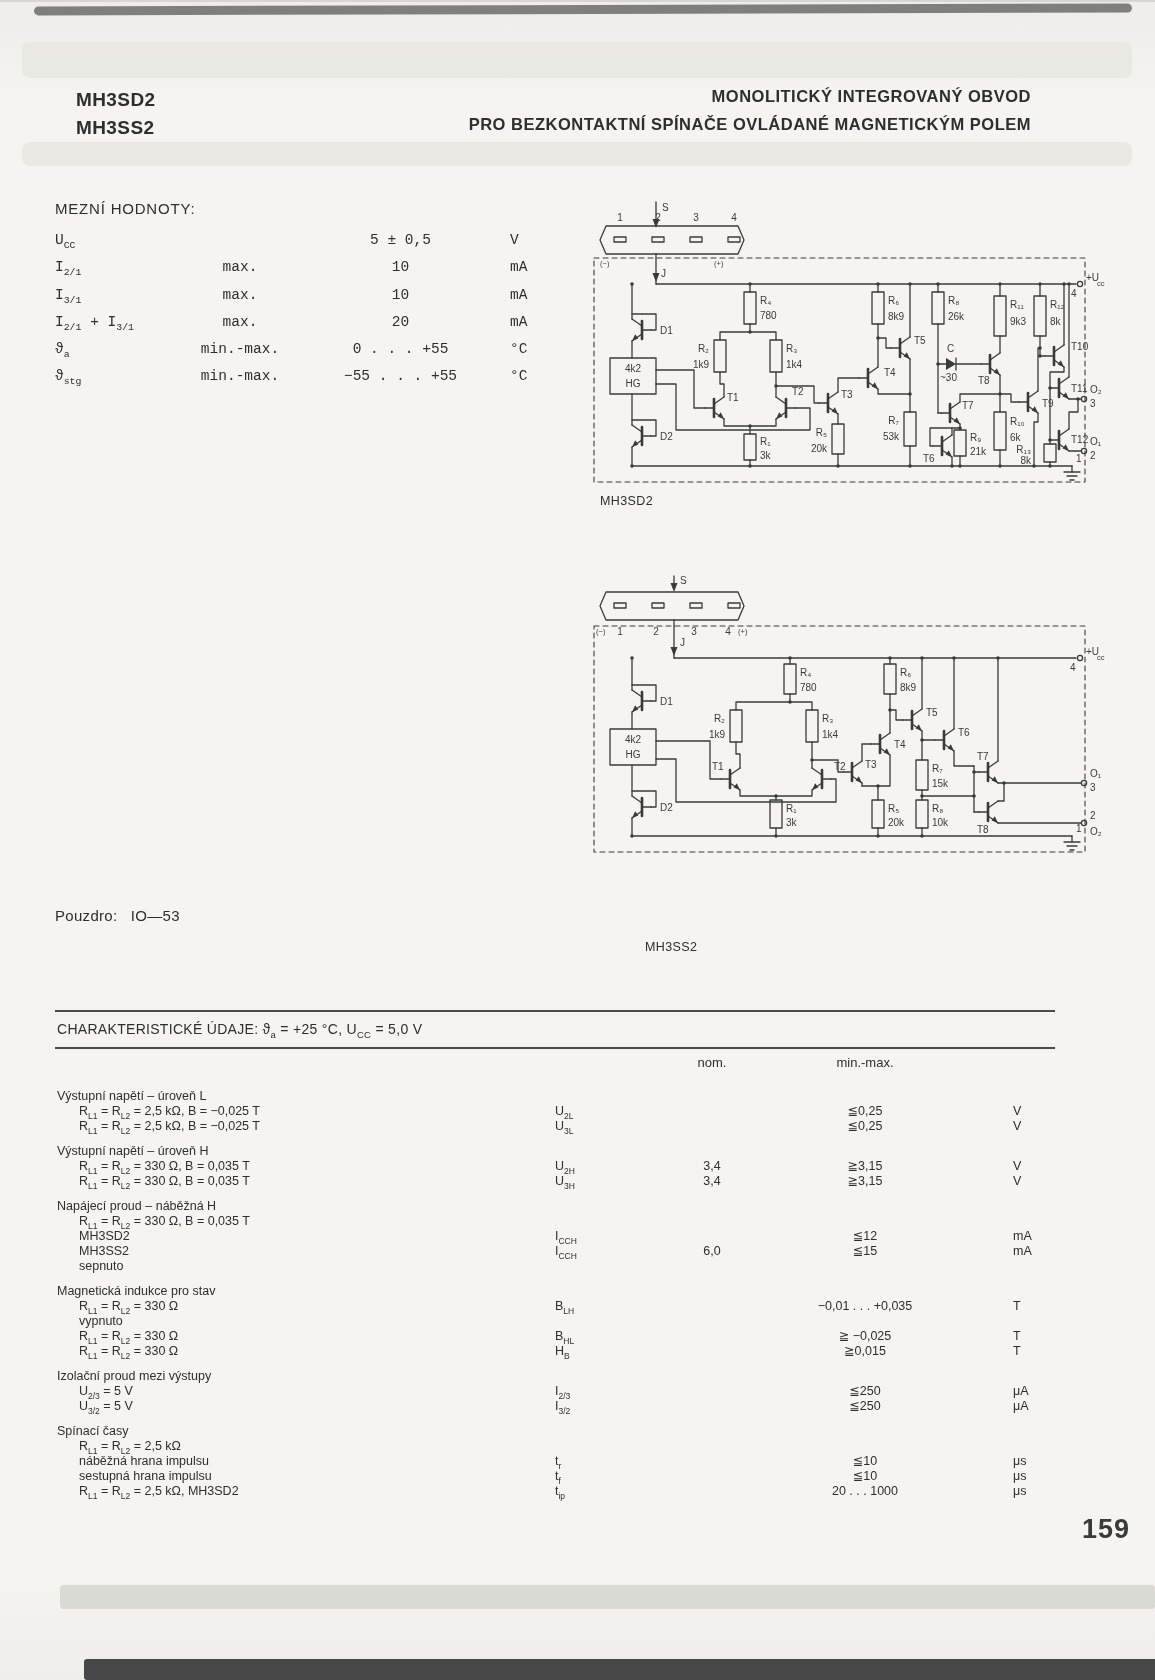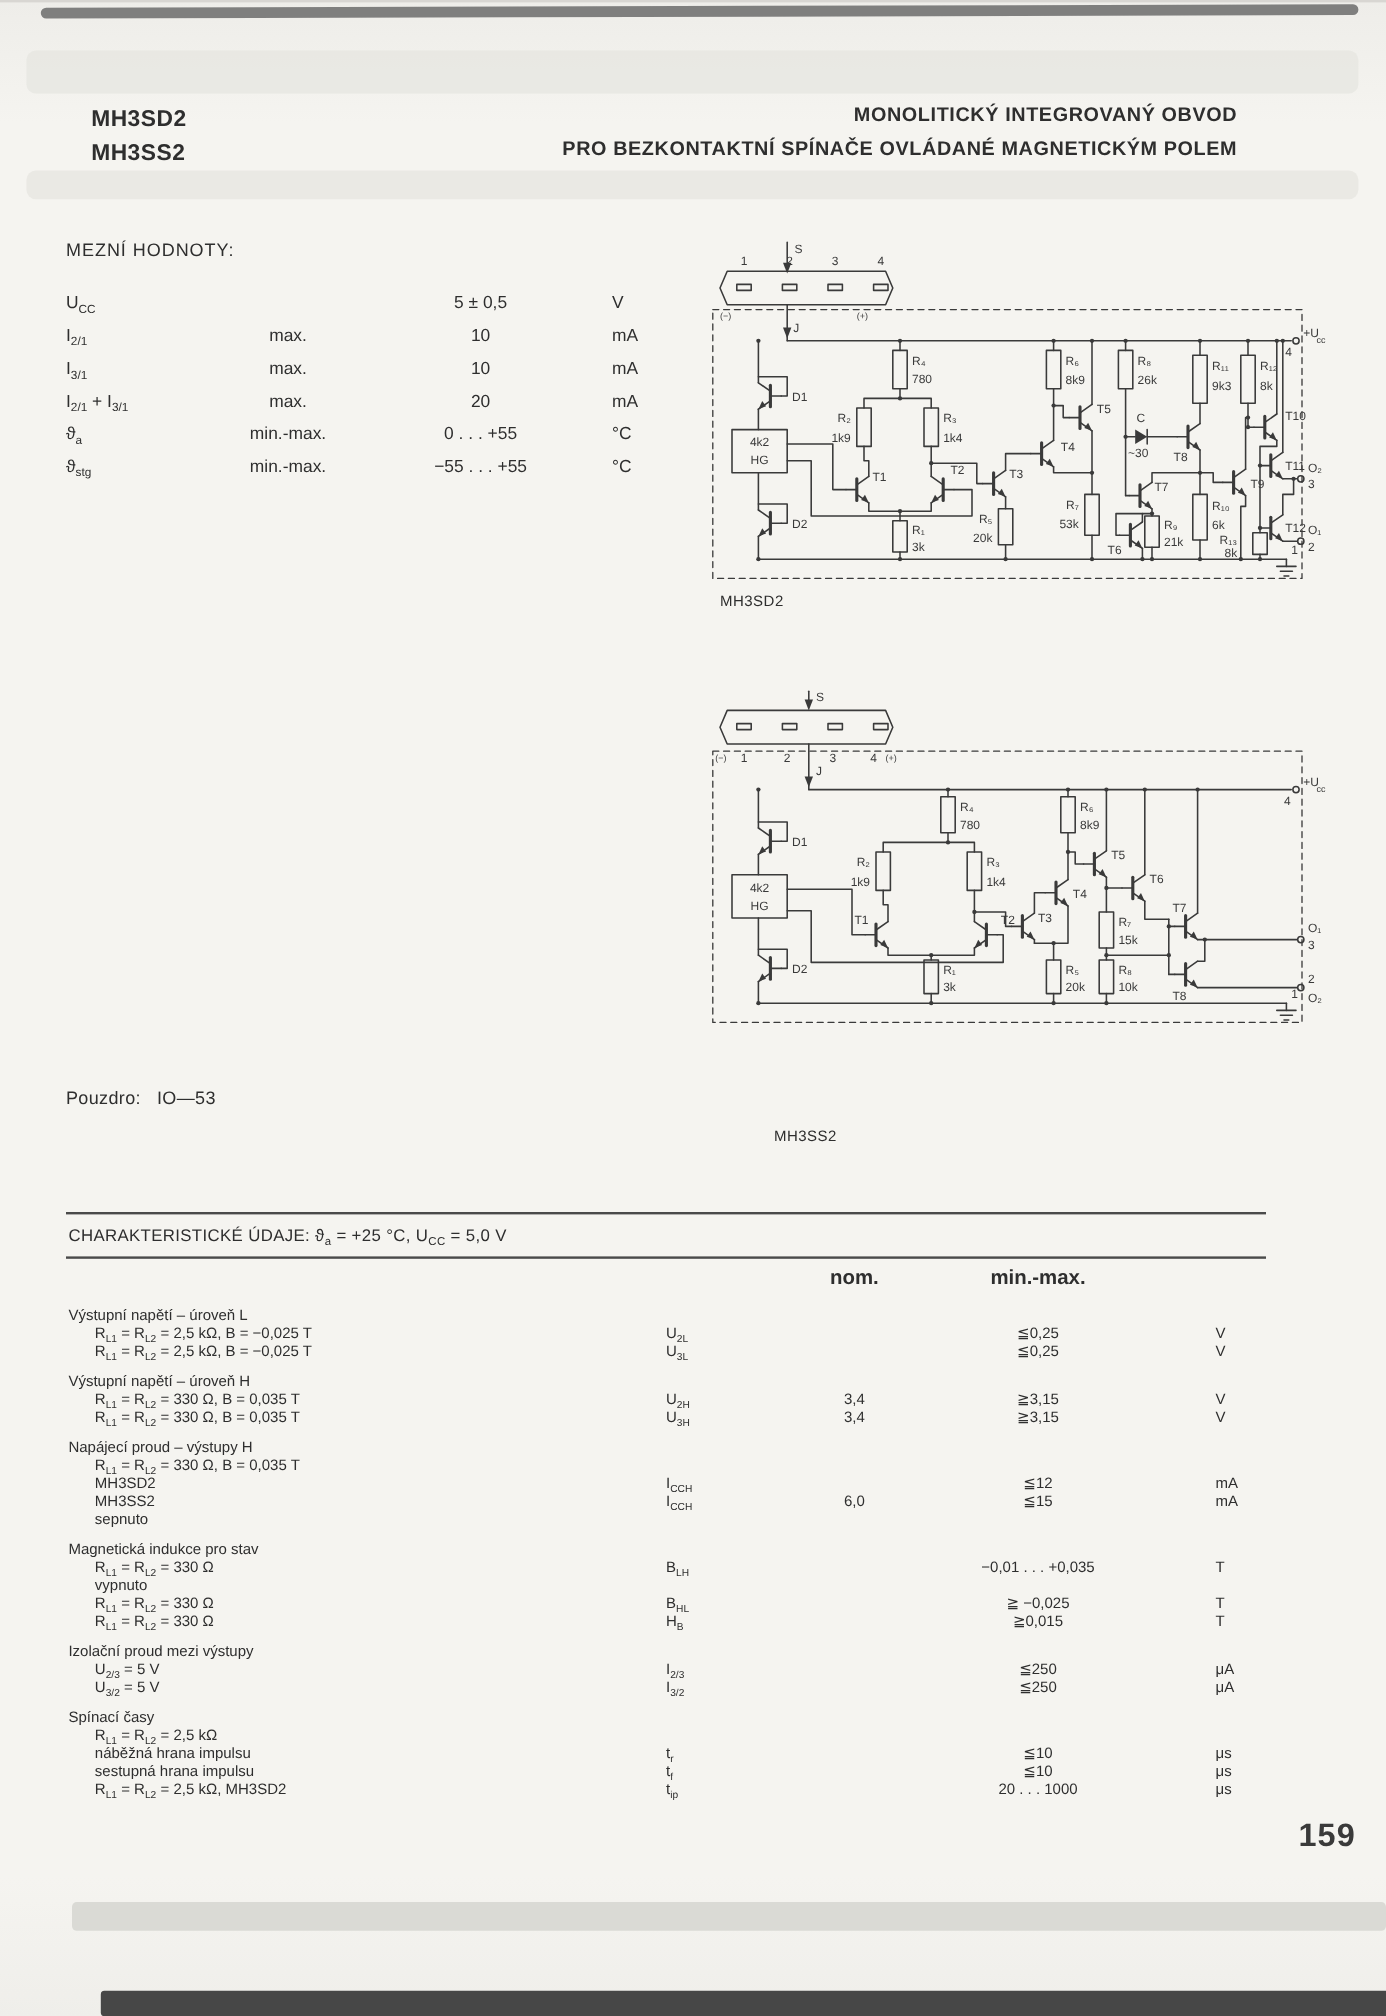--- a/index.html
+++ b/index.html
@@ -11,21 +11,21 @@
   .streak-top{left:34px;top:3px;width:1098px;height:9px;background:#6b6b6b;border-radius:5px;transform:rotate(-.15deg);opacity:.85;}
   .wash1{left:22px;top:40px;width:1110px;height:36px;background:#e6e5e0;opacity:.75;border-radius:8px;}
   .wash2{left:22px;top:140px;width:1110px;height:24px;background:#e7e6e1;opacity:.8;border-radius:8px;}
   .band-bottom{left:60px;top:1583px;width:1095px;height:24px;background:#dadad5;border-radius:4px;}
   .bar-bottom{left:84px;top:1657px;width:1071px;height:21px;background:#474747;border-radius:3px 0 0 3px;}
   
   .hdr-part{left:76px;top:84px;font-weight:700;font-size:19px;line-height:28px;letter-spacing:.4px;}
   .hdr-title{right:124px;top:80px;font-weight:700;font-size:16.5px;line-height:28px;letter-spacing:.5px;text-align:right;}
   
   .limits-title{left:55px;top:198px;font-size:15px;letter-spacing:.8px;}
-  .limits{left:55px;top:243px;width:540px;}
+  .limits{left:55px;top:230px;width:540px;font-family:Liberation Mono, monospace;}
   .lrow{position:relative;height:27.3px;font-size:14.5px;}
   .lrow span{position:absolute;top:0;}
   .lparam{left:0;}
   .lcond{left:110px;width:150px;text-align:center;}
   .lval{left:268px;width:155px;text-align:center;}
   .lunit{left:455px;}
   sub{font-size:68%;line-height:0;}
   
   .sch{position:absolute;}
   .sch line,.sch polyline,.sch polygon,.sch rect,.sch circle,.sch path{stroke:#3a3a3a;stroke-width:1.3;fill:none;stroke-linecap:round;stroke-linejoin:round;}
@@ -34,21 +34,21 @@
   .sch text{font-family:"Liberation Sans",sans-serif;font-size:10px;fill:#3a3a3a;stroke:none;}
   .sch text.s7{font-size:7.5px;}
   .sch text.mid{text-anchor:middle;}
   .sch text.end{text-anchor:end;}
   .caption{font-size:12.5px;letter-spacing:.4px;}
   .pouzdro{left:55px;top:905px;font-size:15px;letter-spacing:.3px;}
   
   .ctable{left:55px;top:1008px;width:1000px;}
   .crule{border-top:2.8px solid #4a4a4a;height:0;}
   .ctitle{padding:9px 0 10px 2px;font-size:14px;letter-spacing:.3px;}
-  .chead{position:relative;height:30px;font-weight:700;font-size:17px;}
+  .chead{position:relative;height:30px;font-weight:400;font-size:13px;}
   .chead span{position:absolute;top:6px;}
   .crow{position:relative;height:15px;line-height:15px;font-size:12.5px;text-decoration:underline;}
   .crow.ghead{margin-top:10px;}
   .clab{position:absolute;left:2px;top:0;white-space:nowrap;}
   .clab.ind{left:24px;}
   .csym{position:absolute;left:500px;top:0;}
   .cnom{position:absolute;left:612px;width:90px;text-align:center;top:0;}
   .cmm{position:absolute;left:745px;width:130px;text-align:center;top:0;}
   .cunit{position:absolute;left:958px;top:0;}
   .pagenum{left:1082px;top:1512px;font-size:27px;font-weight:700;letter-spacing:1px;color:#3a3a3a;}
@@ -542,21 +542,21 @@
     </div>
     <div class="crow">
       <span class="clab ind">R<sub>L1</sub> = R<sub>L2</sub> = 330 Ω, B = 0,035 T</span>
       <span class="csym">U<sub>3H</sub></span>
       <span class="cnom">3,4</span>
       <span class="cmm">≧3,15</span>
       <span class="cunit">V</span>
     </div>
 
     <div class="crow ghead">
-        <span class="clab">Napájecí proud – výstupy H</span>
+        <span class="clab">Napájecí proud – náběžná H</span>
       </div>
     <div class="crow">
       <span class="clab ind">R<sub>L1</sub> = R<sub>L2</sub> = 330 Ω, B = 0,035 T</span>
     </div>
     <div class="crow">
       <span class="clab ind">MH3SD2</span>
       <span class="csym">I<sub>CCH</sub></span>
       <span class="cnom"></span>
       <span class="cmm">≦12</span>
       <span class="cunit">mA</span>

